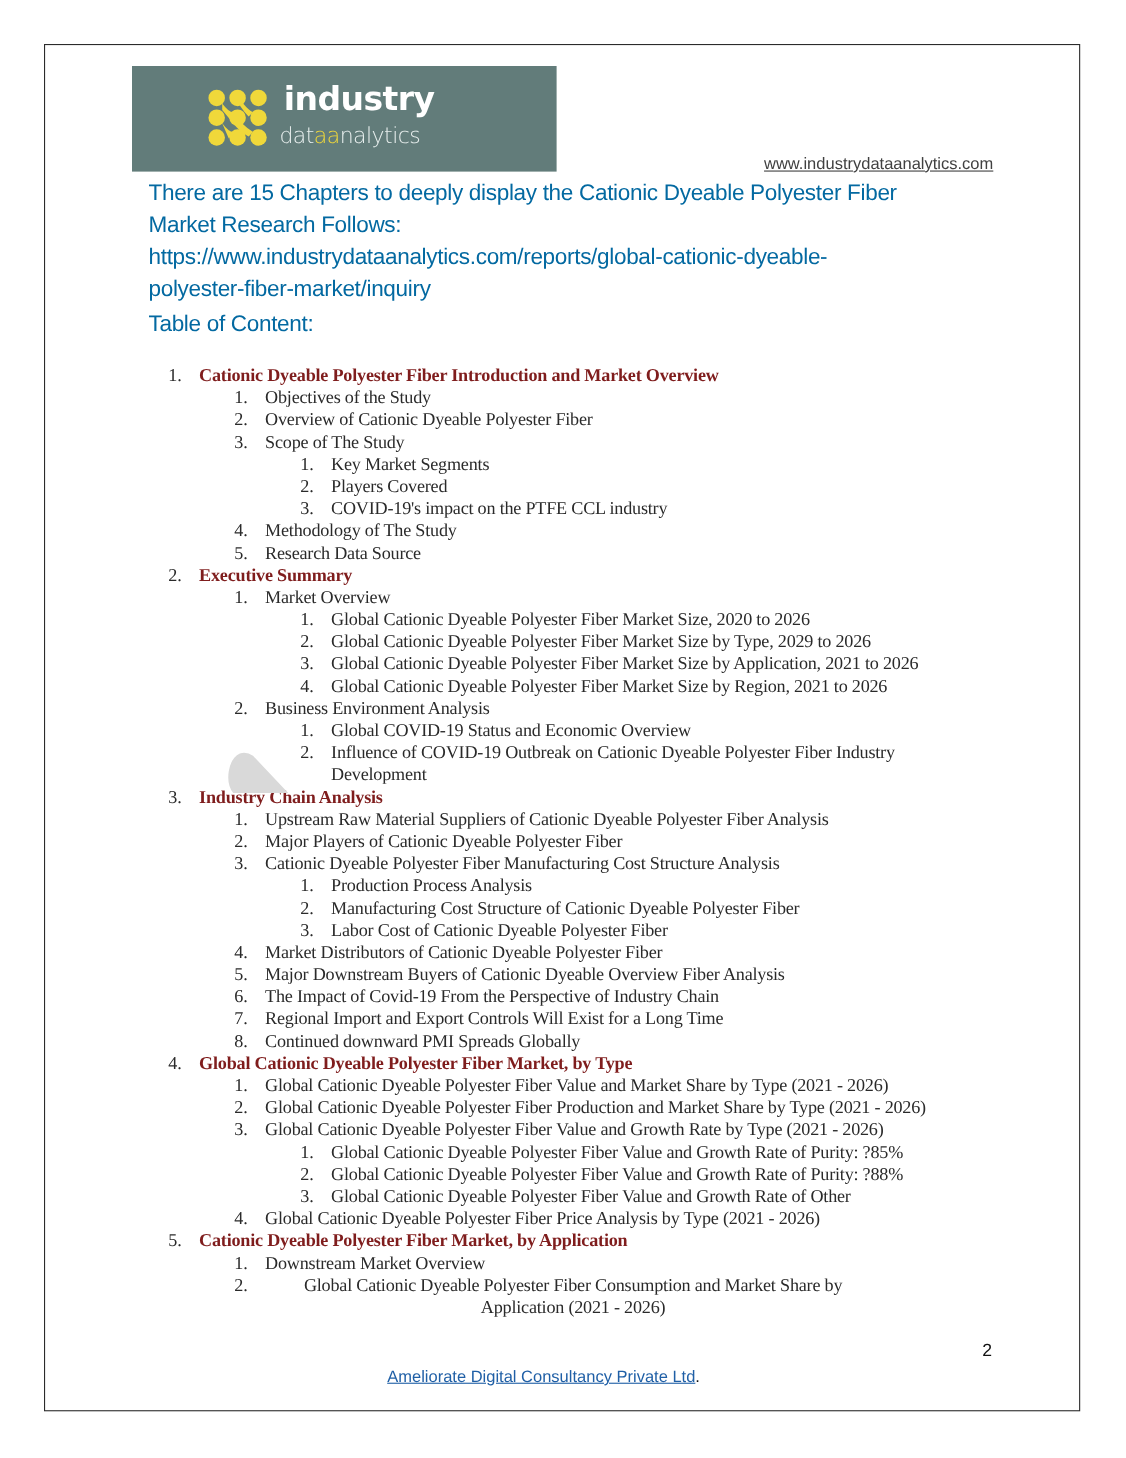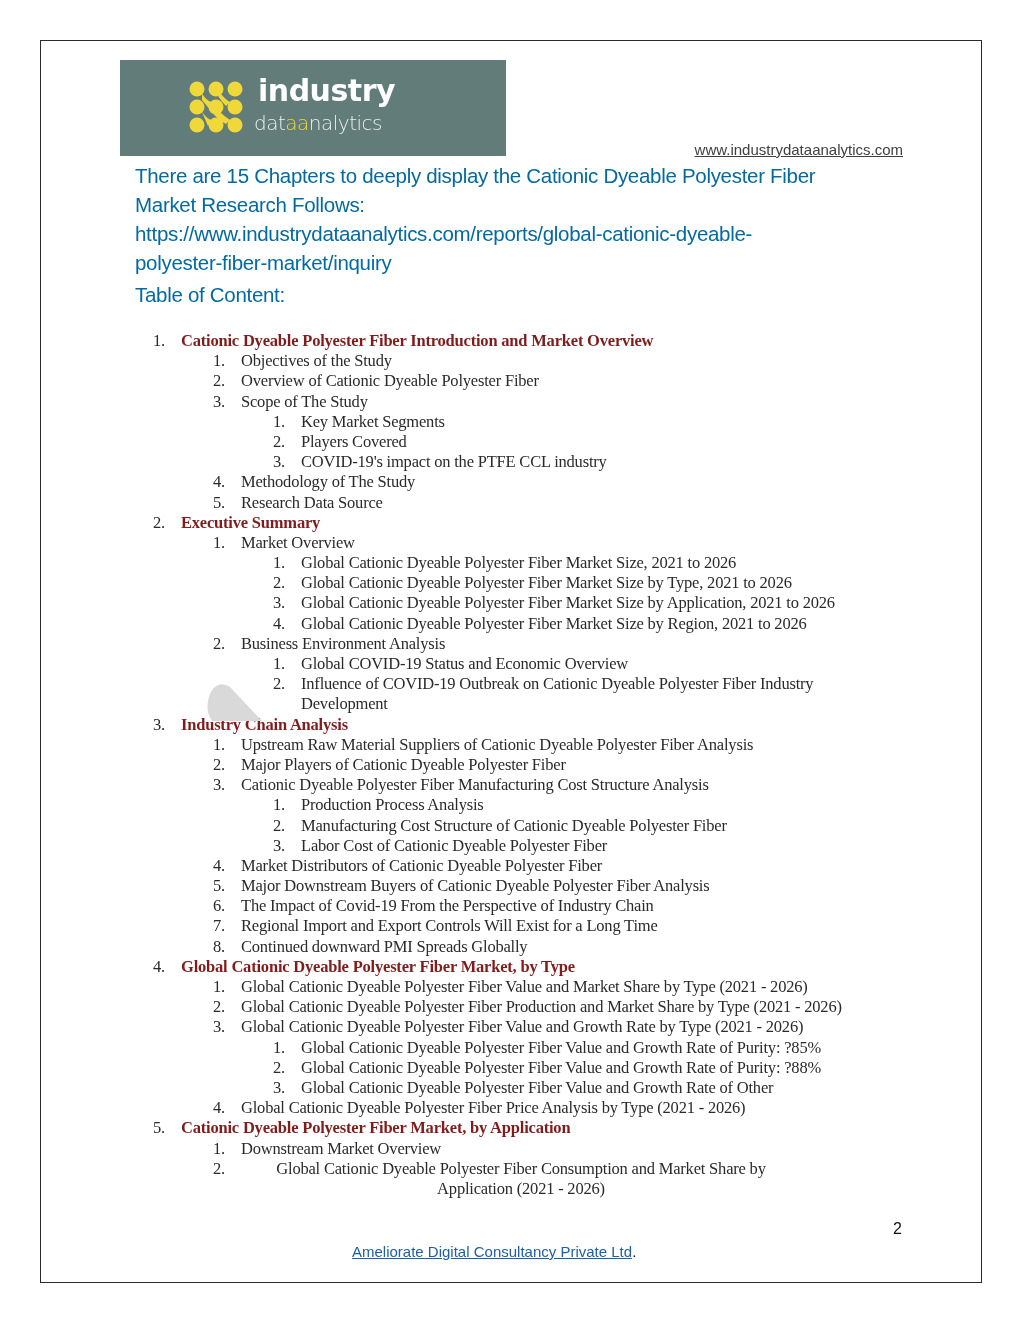--- a/index.html
+++ b/index.html
@@ -143,25 +143,25 @@
     <div class="row lvl1">
       <span class="num">2.</span>
       <span class="txt">Executive Summary</span>
     </div>
     <div class="row lvl2">
       <span class="num">1.</span>
       <span class="txt">Market Overview</span>
     </div>
     <div class="row lvl3">
       <span class="num">1.</span>
-      <span class="txt">Global Cationic Dyeable Polyester Fiber Market Size, 2021 to 2026</span>
-    </div>
-    <div class="row lvl3">
-      <span class="num">2.</span>
-      <span class="txt">Global Cationic Dyeable Polyester Fiber Market Size by Type, 2021 to 2026</span>
+      <span class="txt">Global Cationic Dyeable Polyester Fiber Market Size, 2020 to 2026</span>
+    </div>
+    <div class="row lvl3">
+      <span class="num">2.</span>
+      <span class="txt">Global Cationic Dyeable Polyester Fiber Market Size by Type, 2029 to 2026</span>
     </div>
     <div class="row lvl3">
       <span class="num">3.</span>
       <span class="txt">Global Cationic Dyeable Polyester Fiber Market Size by Application, 2021 to 2026</span>
     </div>
     <div class="row lvl3">
       <span class="num">4.</span>
       <span class="txt">Global Cationic Dyeable Polyester Fiber Market Size by Region, 2021 to 2026</span>
     </div>
     <div class="row lvl2">
@@ -203,21 +203,21 @@
     <div class="row lvl3">
       <span class="num">3.</span>
       <span class="txt">Labor Cost of Cationic Dyeable Polyester Fiber</span>
     </div>
     <div class="row lvl2">
       <span class="num">4.</span>
       <span class="txt">Market Distributors of Cationic Dyeable Polyester Fiber</span>
     </div>
     <div class="row lvl2">
       <span class="num">5.</span>
-      <span class="txt">Major Downstream Buyers of Cationic Dyeable Polyester Fiber Analysis</span>
+      <span class="txt">Major Downstream Buyers of Cationic Dyeable Overview Fiber Analysis</span>
     </div>
     <div class="row lvl2">
       <span class="num">6.</span>
       <span class="txt">The Impact of Covid-19 From the Perspective of Industry Chain</span>
     </div>
     <div class="row lvl2">
       <span class="num">7.</span>
       <span class="txt">Regional Import and Export Controls Will Exist for a Long Time</span>
     </div>
     <div class="row lvl2">

